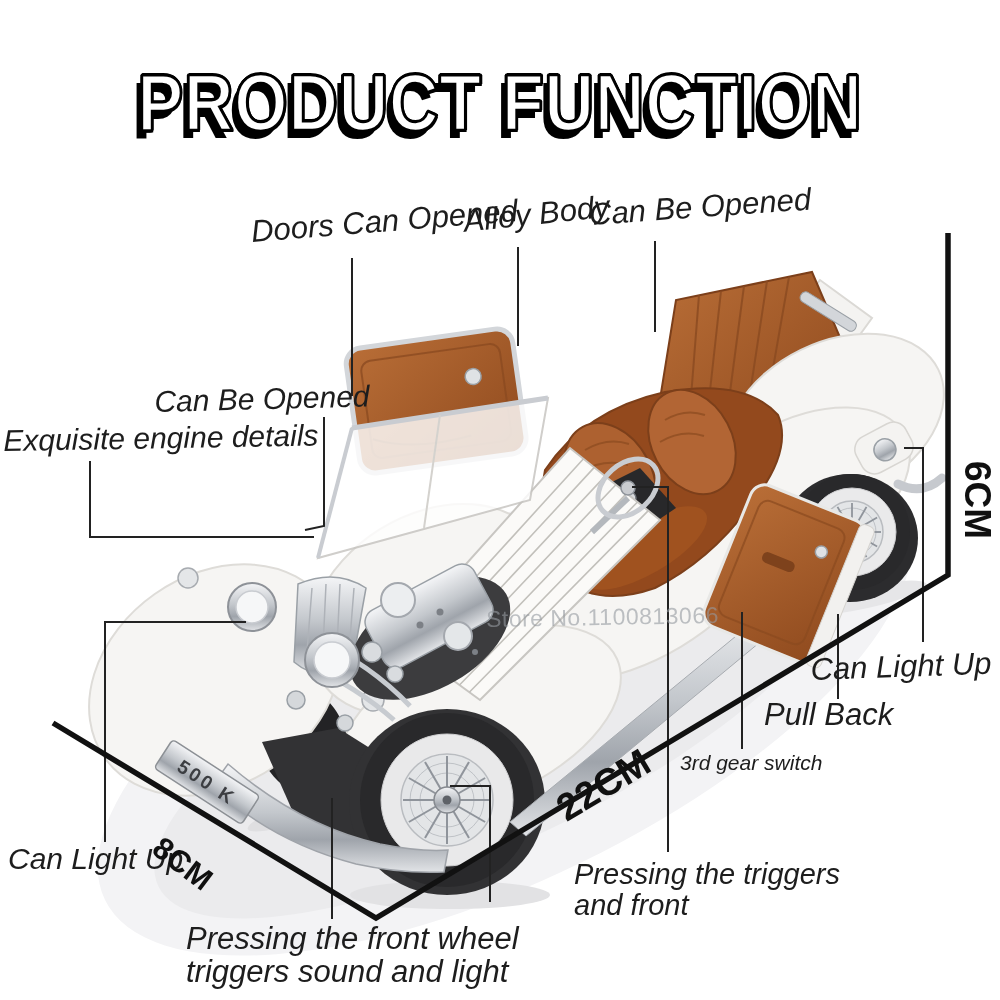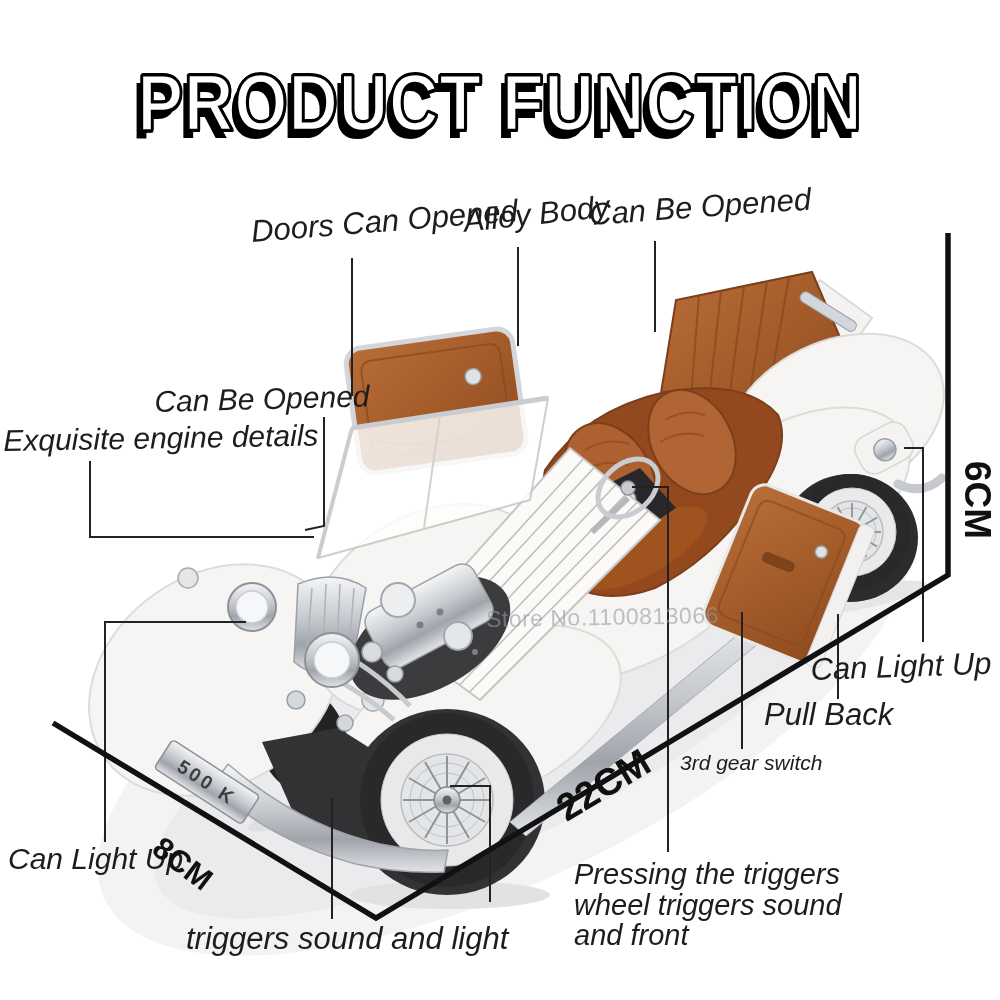--- a/index.html
+++ b/index.html
@@ -235,26 +235,26 @@
   <div class="ann" style="left:462px;top:206px;font-size:31px;transform:rotate(-6deg)">Alloy Body</div>
   <div class="ann" style="left:588px;top:199px;font-size:31px;transform:rotate(-4deg)">Can Be Opened</div>
   <div class="ann" style="left:154px;top:386px;font-size:30px;transform:rotate(-1.5deg)">Can Be Opened</div>
   <div class="ann" style="left:3px;top:425px;font-size:30px;transform:rotate(-1deg)">Exquisite engine details</div>
   <div class="ann" style="left:810px;top:654px;font-size:31px;transform:rotate(-2deg)">Can Light Up</div>
   <div class="ann" style="left:764px;top:699px;font-size:31px">Pull Back</div>
   <div class="ann" style="left:680px;top:752px;font-size:21px">3rd gear switch</div>
   <div class="ann" style="left:8px;top:843px;font-size:30px">Can Light Up</div>
 
   <div class="ann" style="left:186px;top:923px;font-size:31px">
+    <span>Pressing the front wheel</span>
     <span>triggers sound and light</span>
   </div>
 
   <div class="ann" style="left:574px;top:859px;font-size:29px">
     <span>Pressing the triggers</span>
-    <span>wheel triggers sound</span>
     <span>and front</span>
   </div>
 
   <div class="dim" style="left:977px;top:500px;font-size:37px;transform:translate(-50%,-50%) rotate(90deg);transform-origin:center">6CM</div>
   <div class="dim" style="left:549px;top:793px;font-size:38px;transform:rotate(-31deg)">22CM</div>
   <div class="dim" style="left:167px;top:830px;font-size:31px;transform:rotate(37deg)">8CM</div>
 
 </div>
 
 </body></html>

